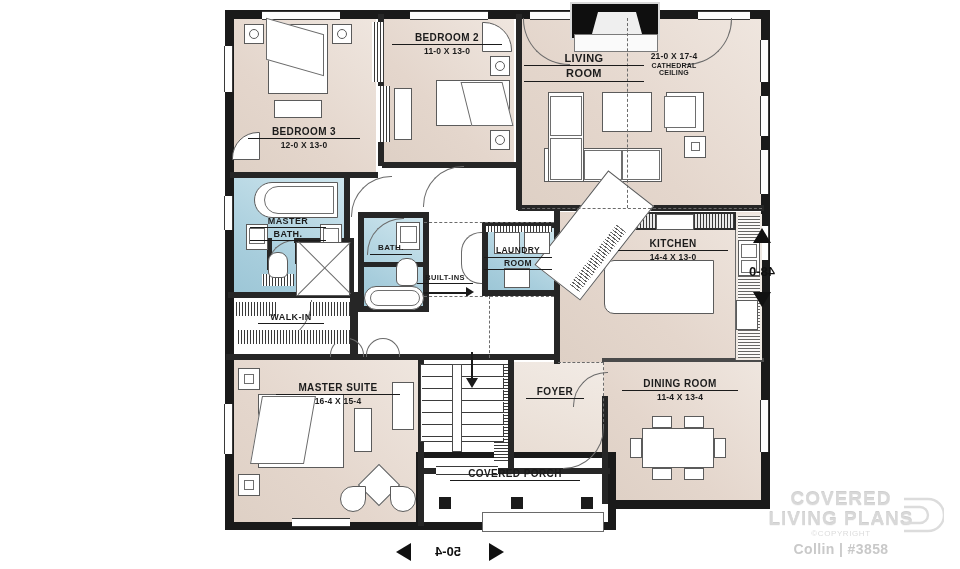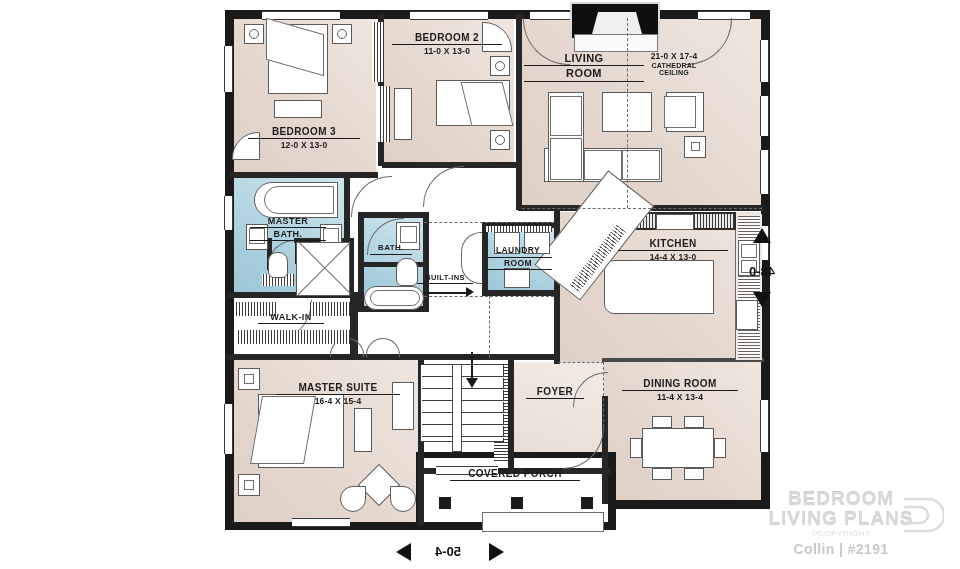--- a/index.html
+++ b/index.html
@@ -365,19 +365,19 @@
     <div class="tri-left" style="left:396px;top:543px;"></div>
     <div class="dimtxt" style="left:420px;top:544px;width:56px;text-align:center;font-size:13px;transform:scaleX(-1);">50-4</div>
     <div class="tri-right" style="left:489px;top:543px;"></div>
   </div>
 
   <div id="logo">
     <svg class="mark" viewBox="0 0 46 44" style="position:absolute;right:2px;top:4px;">
       <path d="M6 6 H30 A16 16 0 0 1 30 38 H6" fill="none" stroke="#dcdcdc" stroke-width="2.4"></path>
       <path d="M6 14 H22 A8 8 0 0 1 22 30 H6" fill="none" stroke="#dcdcdc" stroke-width="2.4"></path>
     </svg>
-    <div class="l1">BEDROOM</div>
+    <div class="l1">COVERED</div>
     <div class="l2">LIVING PLANS</div>
     <div class="cr">©COPYRIGHT</div>
-    <div class="ttl">Collin | #2191</div>
+    <div class="ttl">Collin | #3858</div>
   </div>
 
 </div>
 
 </body></html>

